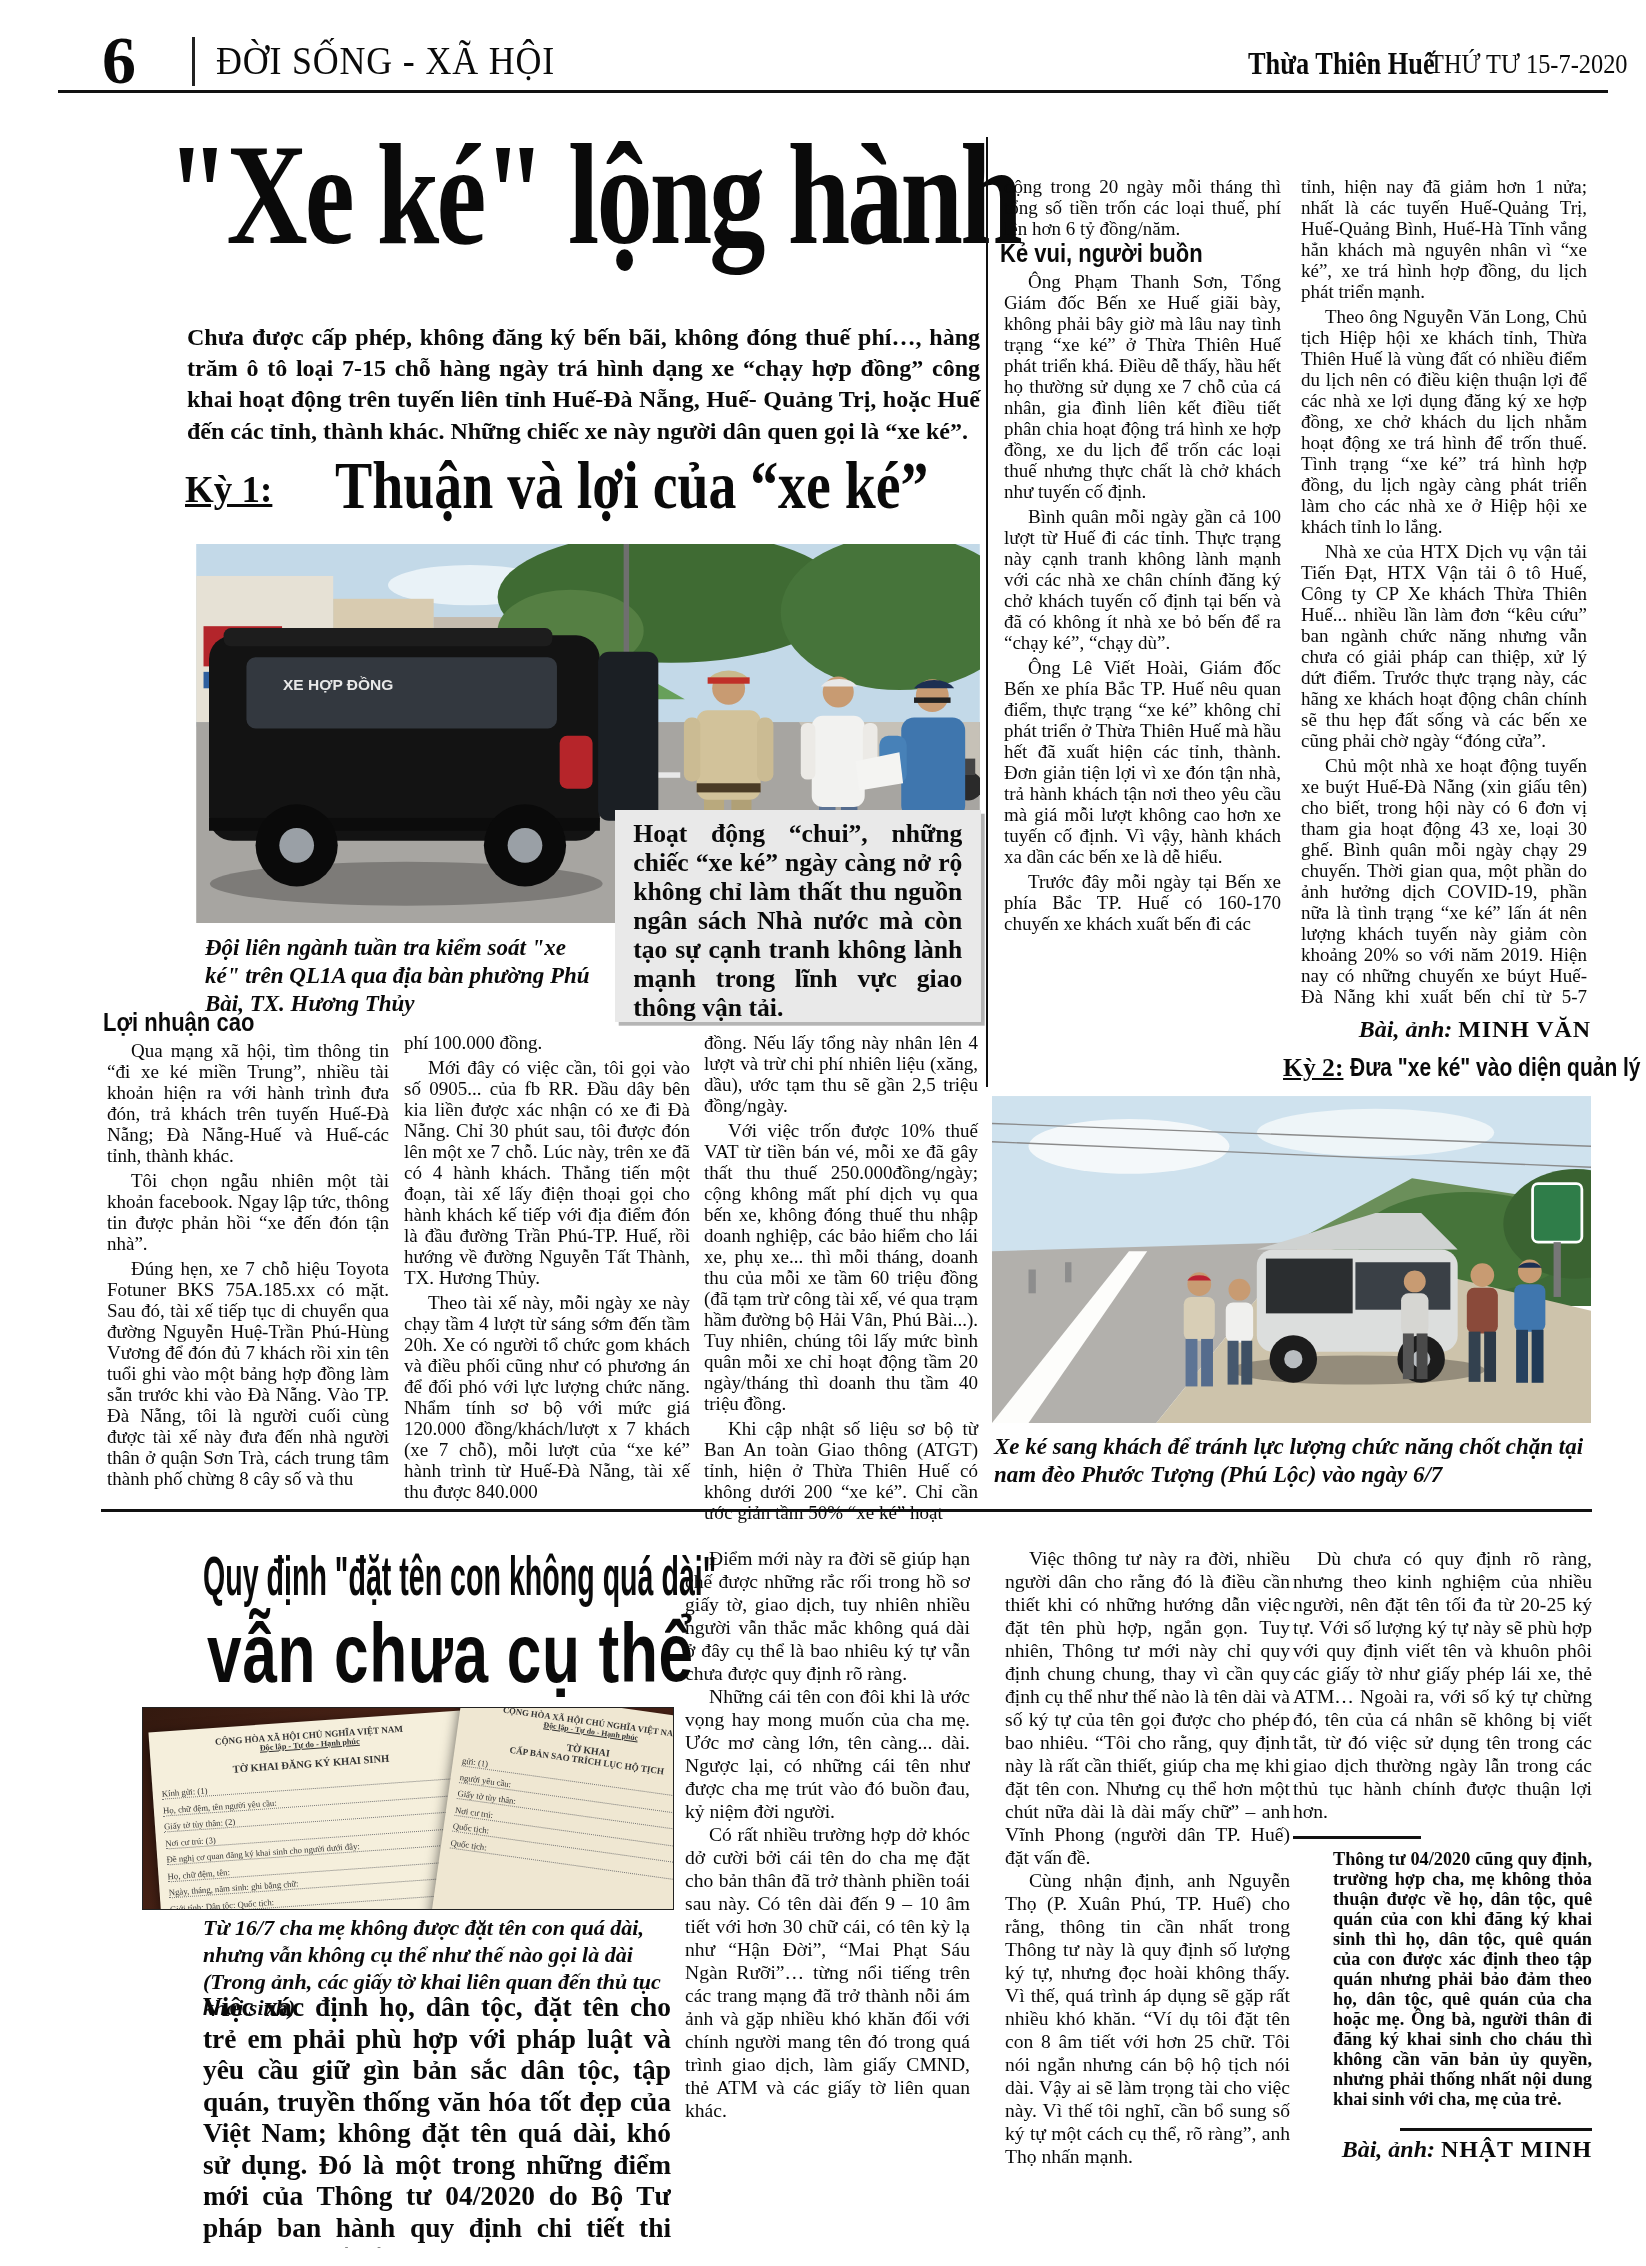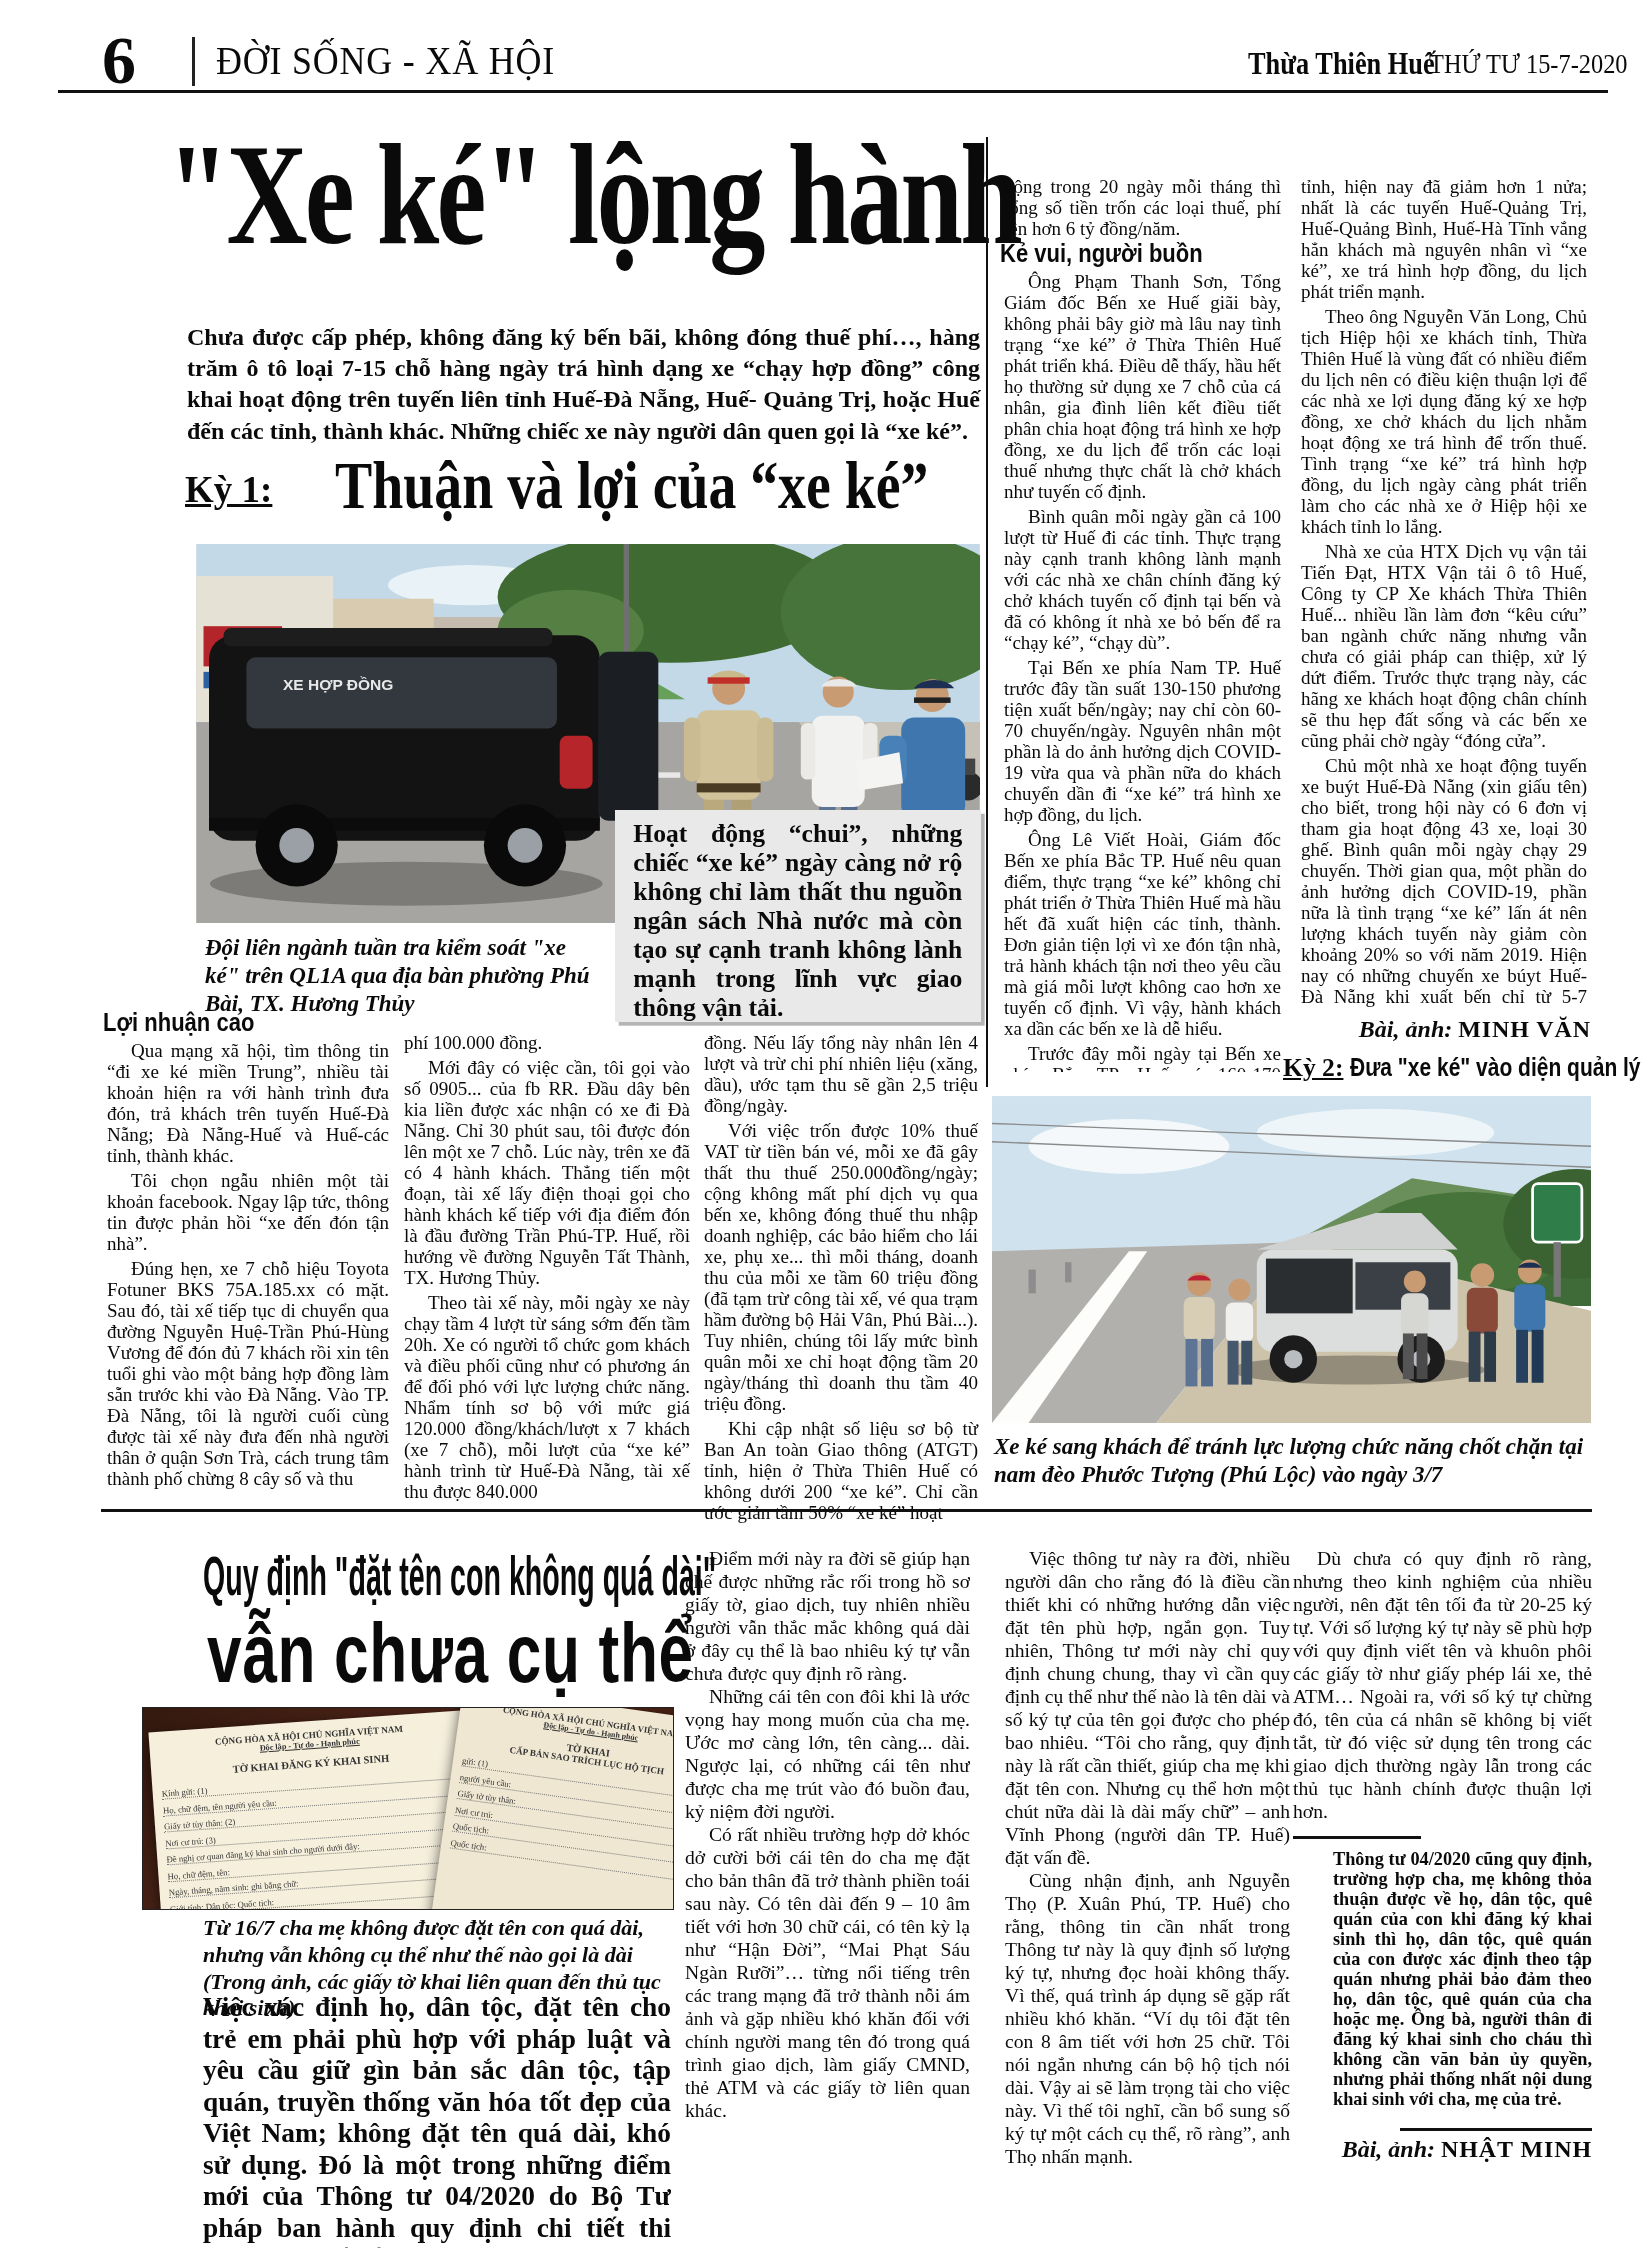--- a/index.html
+++ b/index.html
@@ -167,21 +167,20 @@
     <p class="cont">đồng. Nếu lấy tổng này nhân lên 4 lượt và trừ chi phí nhiên liệu (xăng, dầu), ước tạm thu sẽ gần 2,5 triệu đồng/ngày.</p>
     <p class="para">Với việc trốn được 10% thuế VAT từ tiền bán vé, mỗi xe đã gây thất thu thuế 250.000đồng/ngày; cộng không mất phí dịch vụ qua bến xe, không đóng thuế thu nhập doanh nghiệp, các bảo hiểm cho lái xe, phụ xe... thì mỗi tháng, doanh thu của mỗi xe tầm 60 triệu đồng (đã tạm trừ công tài xế, vé qua trạm hầm đường bộ Hải Vân, Phú Bài...). Tuy nhiên, chúng tôi lấy mức bình quân mỗi xe chỉ hoạt động tầm 20 ngày/tháng thì doanh thu tầm 40 triệu đồng.</p>
     <p class="para">Khi cập nhật số liệu sơ bộ từ Ban An toàn Giao thông (ATGT) tỉnh, hiện ở Thừa Thiên Huế có không dưới 200 “xe ké”. Chỉ cần ước giản tầm 50% “xe ké” hoạt</p>
   </div>
 
   <div class="abs tcol" style="left:1000px;top:172px;width:285px;height:900px">
     <p class="cont">động trong 20 ngày mỗi tháng thì tổng số tiền trốn các loại thuế, phí lên hơn 6 tỷ đồng/năm.</p>
     <div class="colhead">Kẻ vui, người buồn</div>
     <p class="para">Ông Phạm Thanh Sơn, Tổng Giám đốc Bến xe Huế giãi bày, không phải bây giờ mà lâu nay tình trạng “xe ké” ở Thừa Thiên Huế phát triển khá. Điều dễ thấy, hầu hết họ thường sử dụng xe 7 chỗ của cá nhân, gia đình liên kết điều tiết phân chia hoạt động trá hình xe hợp đồng, xe du lịch để trốn các loại thuế nhưng thực chất là chở khách như tuyến cố định.</p>
     <p class="para">Bình quân mỗi ngày gần cả 100 lượt từ Huế đi các tỉnh. Thực trạng này cạnh tranh không lành mạnh với các nhà xe chân chính đăng ký chở khách tuyến cố định tại bến và đã có không ít nhà xe bỏ bến để ra “chạy ké”, “chạy dù”.</p>
-    <p class="para">Tại Bến xe phía Nam TP. Huế trước đây tần suất 130-150 phương tiện xuất bến/ngày; nay chỉ còn 60-70 chuyến/ngày. Nguyên nhân một phần là do ảnh hưởng dịch COVID-19 vừa qua và phần nữa do khách chuyển dần đi “xe ké” trá hình xe hợp đồng, du lịch.</p>
     <p class="para">Ông Lê Viết Hoài, Giám đốc Bến xe phía Bắc TP. Huế nêu quan điểm, thực trạng “xe ké” không chỉ phát triển ở Thừa Thiên Huế mà hầu hết đã xuất hiện các tỉnh, thành. Đơn giản tiện lợi vì xe đón tận nhà, trả hành khách tận nơi theo yêu cầu mà giá mỗi lượt không cao hơn xe tuyến cố định. Vì vậy, hành khách xa dần các bến xe là dễ hiểu.</p>
     <p class="para">Trước đây mỗi ngày tại Bến xe phía Bắc TP. Huế có 160-170 chuyến xe khách xuất bến đi các</p>
   </div>
   <div class="abs tcol" style="left:1297px;top:172px;width:294px;height:839px">
     <p class="cont">tỉnh, hiện nay đã giảm hơn 1 nửa; nhất là các tuyến Huế-Quảng Trị, Huế-Quảng Bình, Huế-Hà Tĩnh vắng hẳn khách mà nguyên nhân vì “xe ké”, xe trá hình hợp đồng, du lịch phát triển mạnh.</p>
     <p class="para">Theo ông Nguyễn Văn Long, Chủ tịch Hiệp hội xe khách tỉnh, Thừa Thiên Huế là vùng đất có nhiều điểm du lịch nên có điều kiện thuận lợi để các nhà xe lợi dụng đăng ký xe hợp đồng, xe chở khách du lịch nhằm hoạt động xe trá hình để trốn thuế. Tình trạng “xe ké” trá hình hợp đồng, du lịch ngày càng phát triển làm cho các nhà xe ở Hiệp hội xe khách tỉnh lo lắng.</p>
     <p class="para">Nhà xe của HTX Dịch vụ vận tải Tiến Đạt, HTX Vận tải ô tô Huế, Công ty CP Xe khách Thừa Thiên Huế... nhiều lần làm đơn “kêu cứu” ban ngành chức năng nhưng vẫn chưa có giải pháp can thiệp, xử lý dứt điểm. Trước thực trạng này, các hãng xe khách hoạt động chân chính sẽ thu hẹp đất sống và các bến xe cũng phải chờ ngày “đóng cửa”.</p>
     <p class="para">Chủ một nhà xe hoạt động tuyến xe buýt Huế-Đà Nẵng (xin giấu tên) cho biết, trong hội này có 6 đơn vị tham gia hoạt động 43 xe, loại 30 ghế. Bình quân mỗi ngày chạy 29 chuyến. Thời gian qua, một phần do ảnh hưởng dịch COVID-19, phần nữa là tình trạng “xe ké” lấn át nên lượng khách tuyến này giảm còn khoảng 20% so với năm 2019. Hiện nay có những chuyến xe búyt Huế-Đà Nẵng khi xuất bến chỉ từ 5-7 khách...</p>
   </div>
   <div class="abs byline" style="left:1297px;top:1016px;width:294px">
@@ -243,21 +242,21 @@
           <rect x="591" y="256" width="13" height="58" fill="#203a56"></rect>
           <circle cx="589" cy="192" r="13" fill="#c89b72"></circle>
           <path d="M576 188 a14 9 0 0 1 26 0 z" fill="#1d2f52"></path>
         <rect x="448" y="216" width="30" height="46" rx="8" fill="#d6d6d2"></rect>
           <circle cx="463" cy="203" r="12" fill="#c89b72"></circle>
           <rect x="450" y="260" width="12" height="50" fill="#555"></rect>
           <rect x="465" y="260" width="12" height="50" fill="#4a4a4a"></rect>
       </g>
     </svg>
   </div>
-  <div class="abs caption" style="left:994px;top:1433px;width:594px">Xe ké sang khách để tránh lực lượng chức năng chốt chặn tại nam đèo Phước Tượng (Phú Lộc) vào ngày 3/7</div>
+  <div class="abs caption" style="left:994px;top:1433px;width:594px">Xe ké sang khách để tránh lực lượng chức năng chốt chặn tại nam đèo Phước Tượng (Phú Lộc) vào ngày 6/7</div>
 
   <div class="abs hrule" style="left:101px;top:1509px;width:1491px;height:2.7px"></div>
 
   <div class="abs a2-h1" style="left:203px;top:1544px">Quy định "đặt tên con không quá dài"</div>
   <div class="abs a2-h2" style="left:207px;top:1605px">vẫn chưa cụ thể</div>
 
   <div class="abs photo-forms" style="left:142px;top:1707px;width:530px;height:201px;border:0.9px solid #222">
     <div class="paper" style="left:12.8px;top:12.8px;width:320px;height:228px;transform:rotate(-4deg)">
       <div class="c" style="font-size:9.1px;margin-top:9.1px">CỘNG HÒA XÃ HỘI CHỦ NGHĨA VIỆT NAM</div>
       <div class="c" style="font-size:8.2px;text-decoration:underline">Độc lập - Tự do - Hạnh phúc</div>

